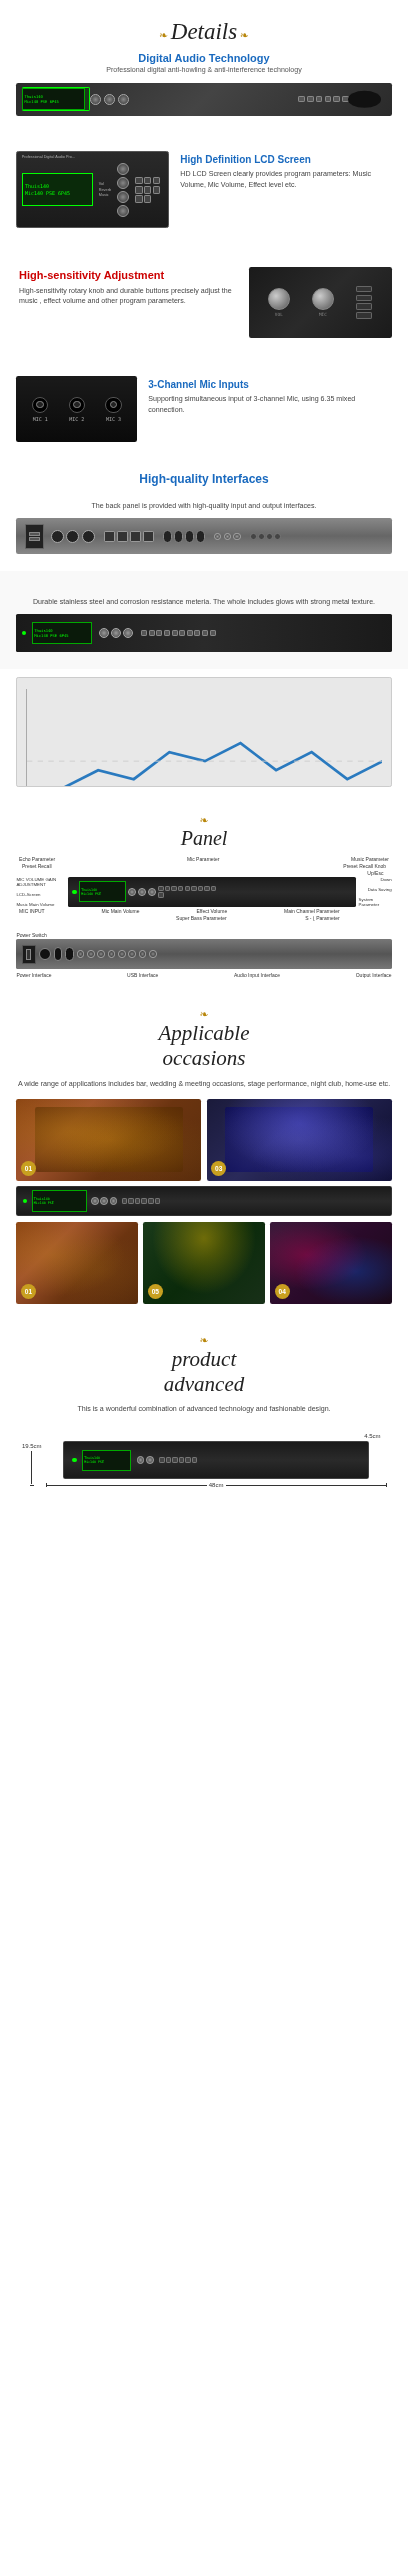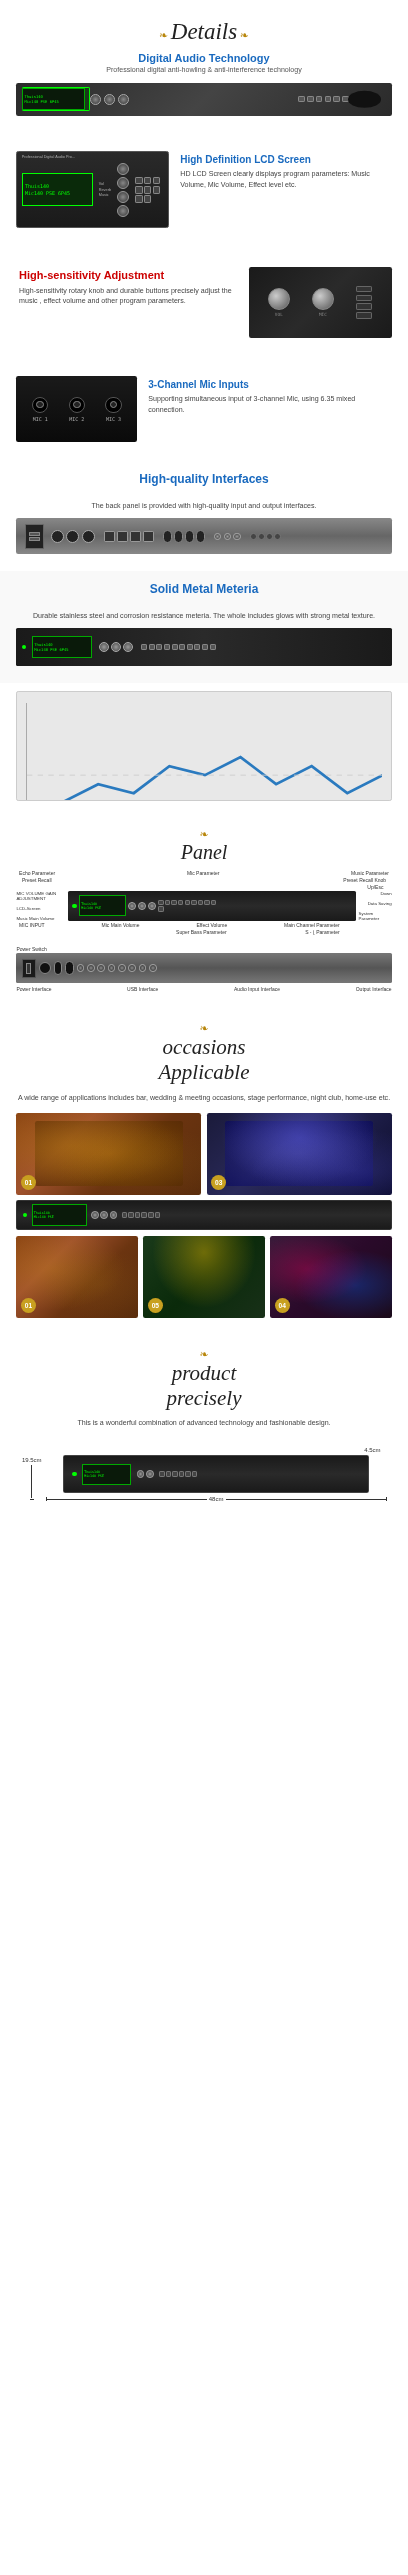--- a/index.html
+++ b/index.html
@@ -508,21 +508,21 @@
         </div>
         <div style="display:flex;gap:1.1px;">
           <div class="fp-btn"></div>
           <div class="fp-btn"></div>
         </div>
       </div>
     </div>
 
     <div class="feature-text">
       <div class="feature-title">High Definition LCD Screen</div>
-      <div class="feature-desc">HD LCD Screen clearly displays program parameters: Music Volume, Mic Volume, Effect level etc.</div>
+      <div class="feature-desc">HD LCD Screen clearly provides program parameters: Music Volume, Mic Volume, Effect level etc.</div>
     </div>
   </div>
 </div>
 
 <div class="section bg-white">
   <div class="feature-row reverse">
 
     <div style="flex:0 0 143px;height:71px;background:linear-gradient(135deg,#1a1a1a,#2a2a2a,#1a1a1a);border-radius:2.2px;display:flex;align-items:center;justify-content:space-around;padding:8.2px;">
       <div style="display:flex;flex-direction:column;align-items:center;gap:1.6px;">
         <div style="width:22px;height:22px;background:radial-gradient(circle at 35% 35%,#ccc,#555);border-radius:50%;border:1.1px solid #888;"></div>
@@ -605,21 +605,20 @@
     <div style="display:flex;gap:1.6px;margin-left:4.4px;flex-wrap:wrap;width:44px;">
       <div style="width:6.6px;height:6.6px;background:#444;border:0.5px solid #777;border-radius:3.3px;"></div>
       <div style="width:6.6px;height:6.6px;background:#444;border:0.5px solid #777;border-radius:3.3px;"></div>
       <div style="width:6.6px;height:6.6px;background:#444;border:0.5px solid #777;border-radius:3.3px;"></div>
       <div style="width:6.6px;height:6.6px;background:#444;border:0.5px solid #777;border-radius:3.3px;"></div>
     </div>
   </div>
 </div>
 
 <div class="solid-metal-section">
-  <div class="section-title-blue">Solid Metal Meteria</div>
   <div class="section-desc-center">Durable stainless steel and corrosion resistance meteria. The whole includes glows with strong metal texture.</div>
 
   <div class="device-big">
     <div style="width:4.4px;height:4.4px;background:#0f0;border-radius:50%;margin-right:2.7px;"></div>
     <div style="width:60px;height:22px;background:#0a1a0a;border:0.5px solid #0a0;display:flex;flex-direction:column;justify-content:center;padding:1.6px;">
       <div style="color:#0f0;font-size:3.8px;font-family:monospace;">Thuis140</div>
       <div style="color:#0f0;font-size:3.8px;font-family:monospace;">Mic140 PSE 6P45</div>
     </div>
     <div style="display:flex;gap:2.2px;margin-left:4.4px;">
       <div style="width:10px;height:10px;background:radial-gradient(#999,#444);border-radius:50%;border:0.5px solid #aaa;"></div>
@@ -772,22 +771,22 @@
       <span>USB Interface</span>
       <span>Audio Input Interface</span>
       <span>Output Interface</span>
     </div>
   </div>
 </div>
 
 <div class="occasions-section">
   <div class="section-heading">
     <span class="scroll-decoration">❧</span>
+    <div class="occasions-title">Applicable</div>
     <div class="occasions-title">occasions</div>
-    <div class="occasions-title">Applicable</div>
   </div>
 
   <div class="occasions-desc">A wide range of applications includes bar, wedding &amp; meeting occasions, stage performance, night club, home-use etc.</div>
 
   <div class="photo-row" style="margin-bottom:5.5px;">
     <div class="photo-item photo-bar" style="flex:1;height:82px;">
       <div style="position:absolute;inset:0;display:flex;align-items:center;justify-content:center;">
         <div style="width:80%;height:80%;background:radial-gradient(ellipse, rgba(180,120,0,0.4), rgba(80,40,0,0.6));border-radius:2.2px;"></div>
       </div>
       <div class="photo-num">01</div>
@@ -833,21 +832,21 @@
     <div class="photo-item photo-nightclub" style="flex:1;height:82px;">
       <div class="photo-num">04</div>
     </div>
   </div>
 </div>
 
 <div class="param-section">
   <div class="section-heading">
     <span class="scroll-decoration">❧</span>
     <div class="param-title">product</div>
-    <div class="param-title">precisely</div>
+    <div class="param-title">advanced</div>
   </div>
 
   <div class="param-desc">This is a wonderful combination of advanced technology and fashionable design.</div>
 
   <div style="position:relative;width:100%;padding:11px 5.5px;">
 
     <div style="text-align:right;font-size:6px;color:#333;margin-right:5.5px;margin-bottom:2.7px;">
       <span>4.5cm</span>
     </div>
 

